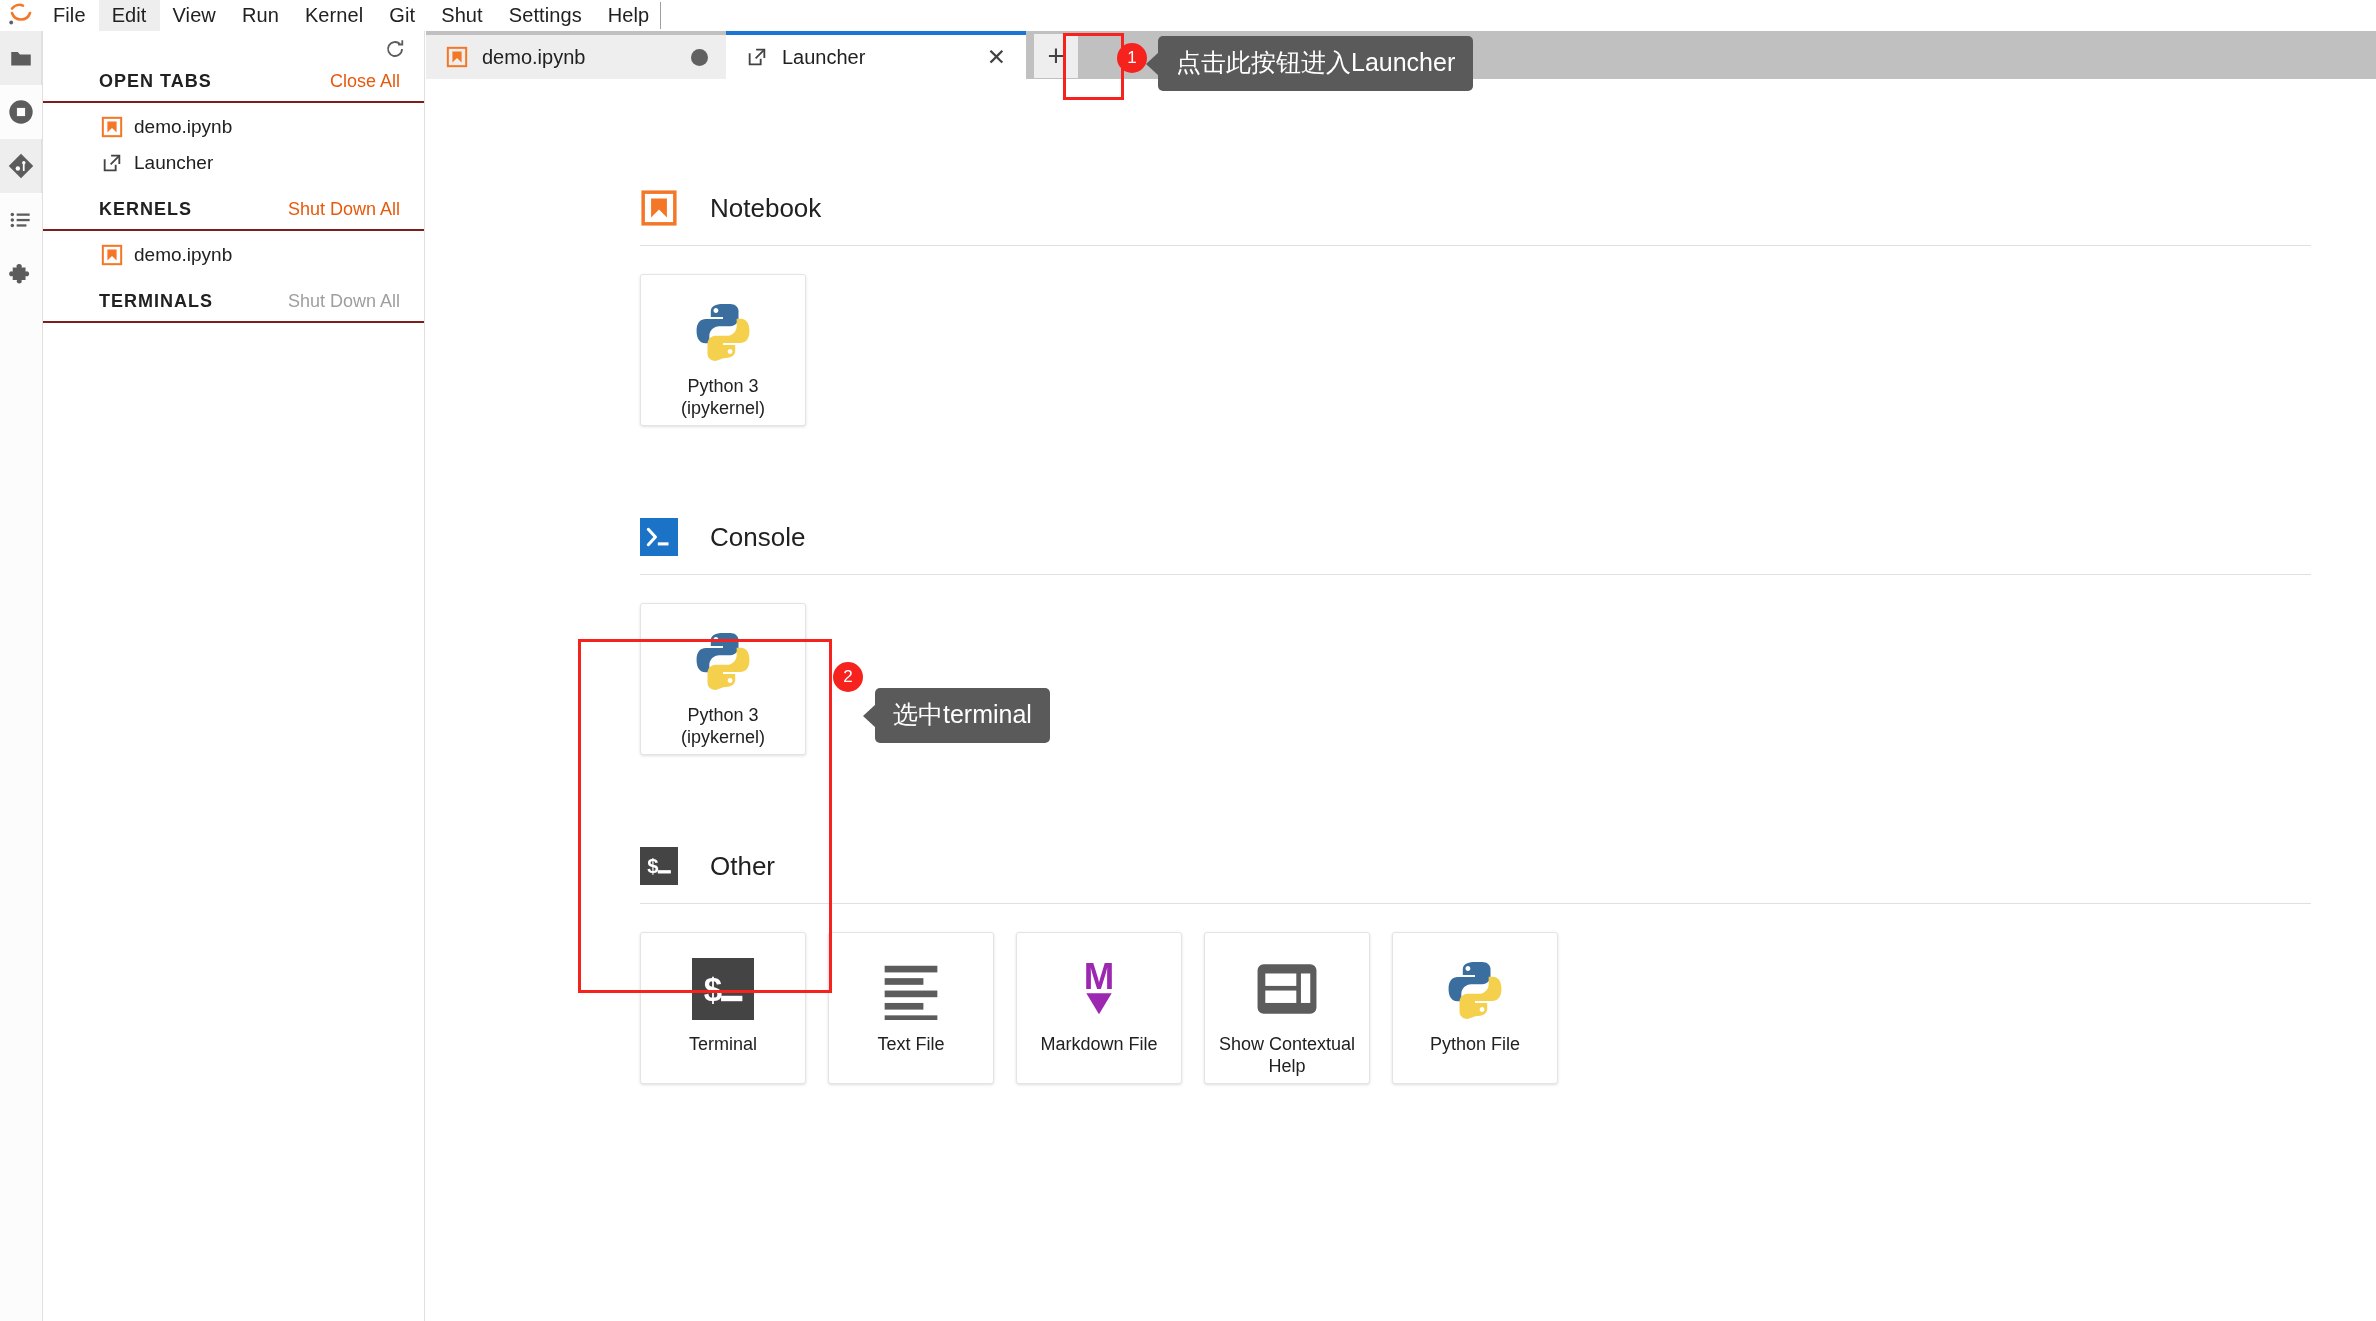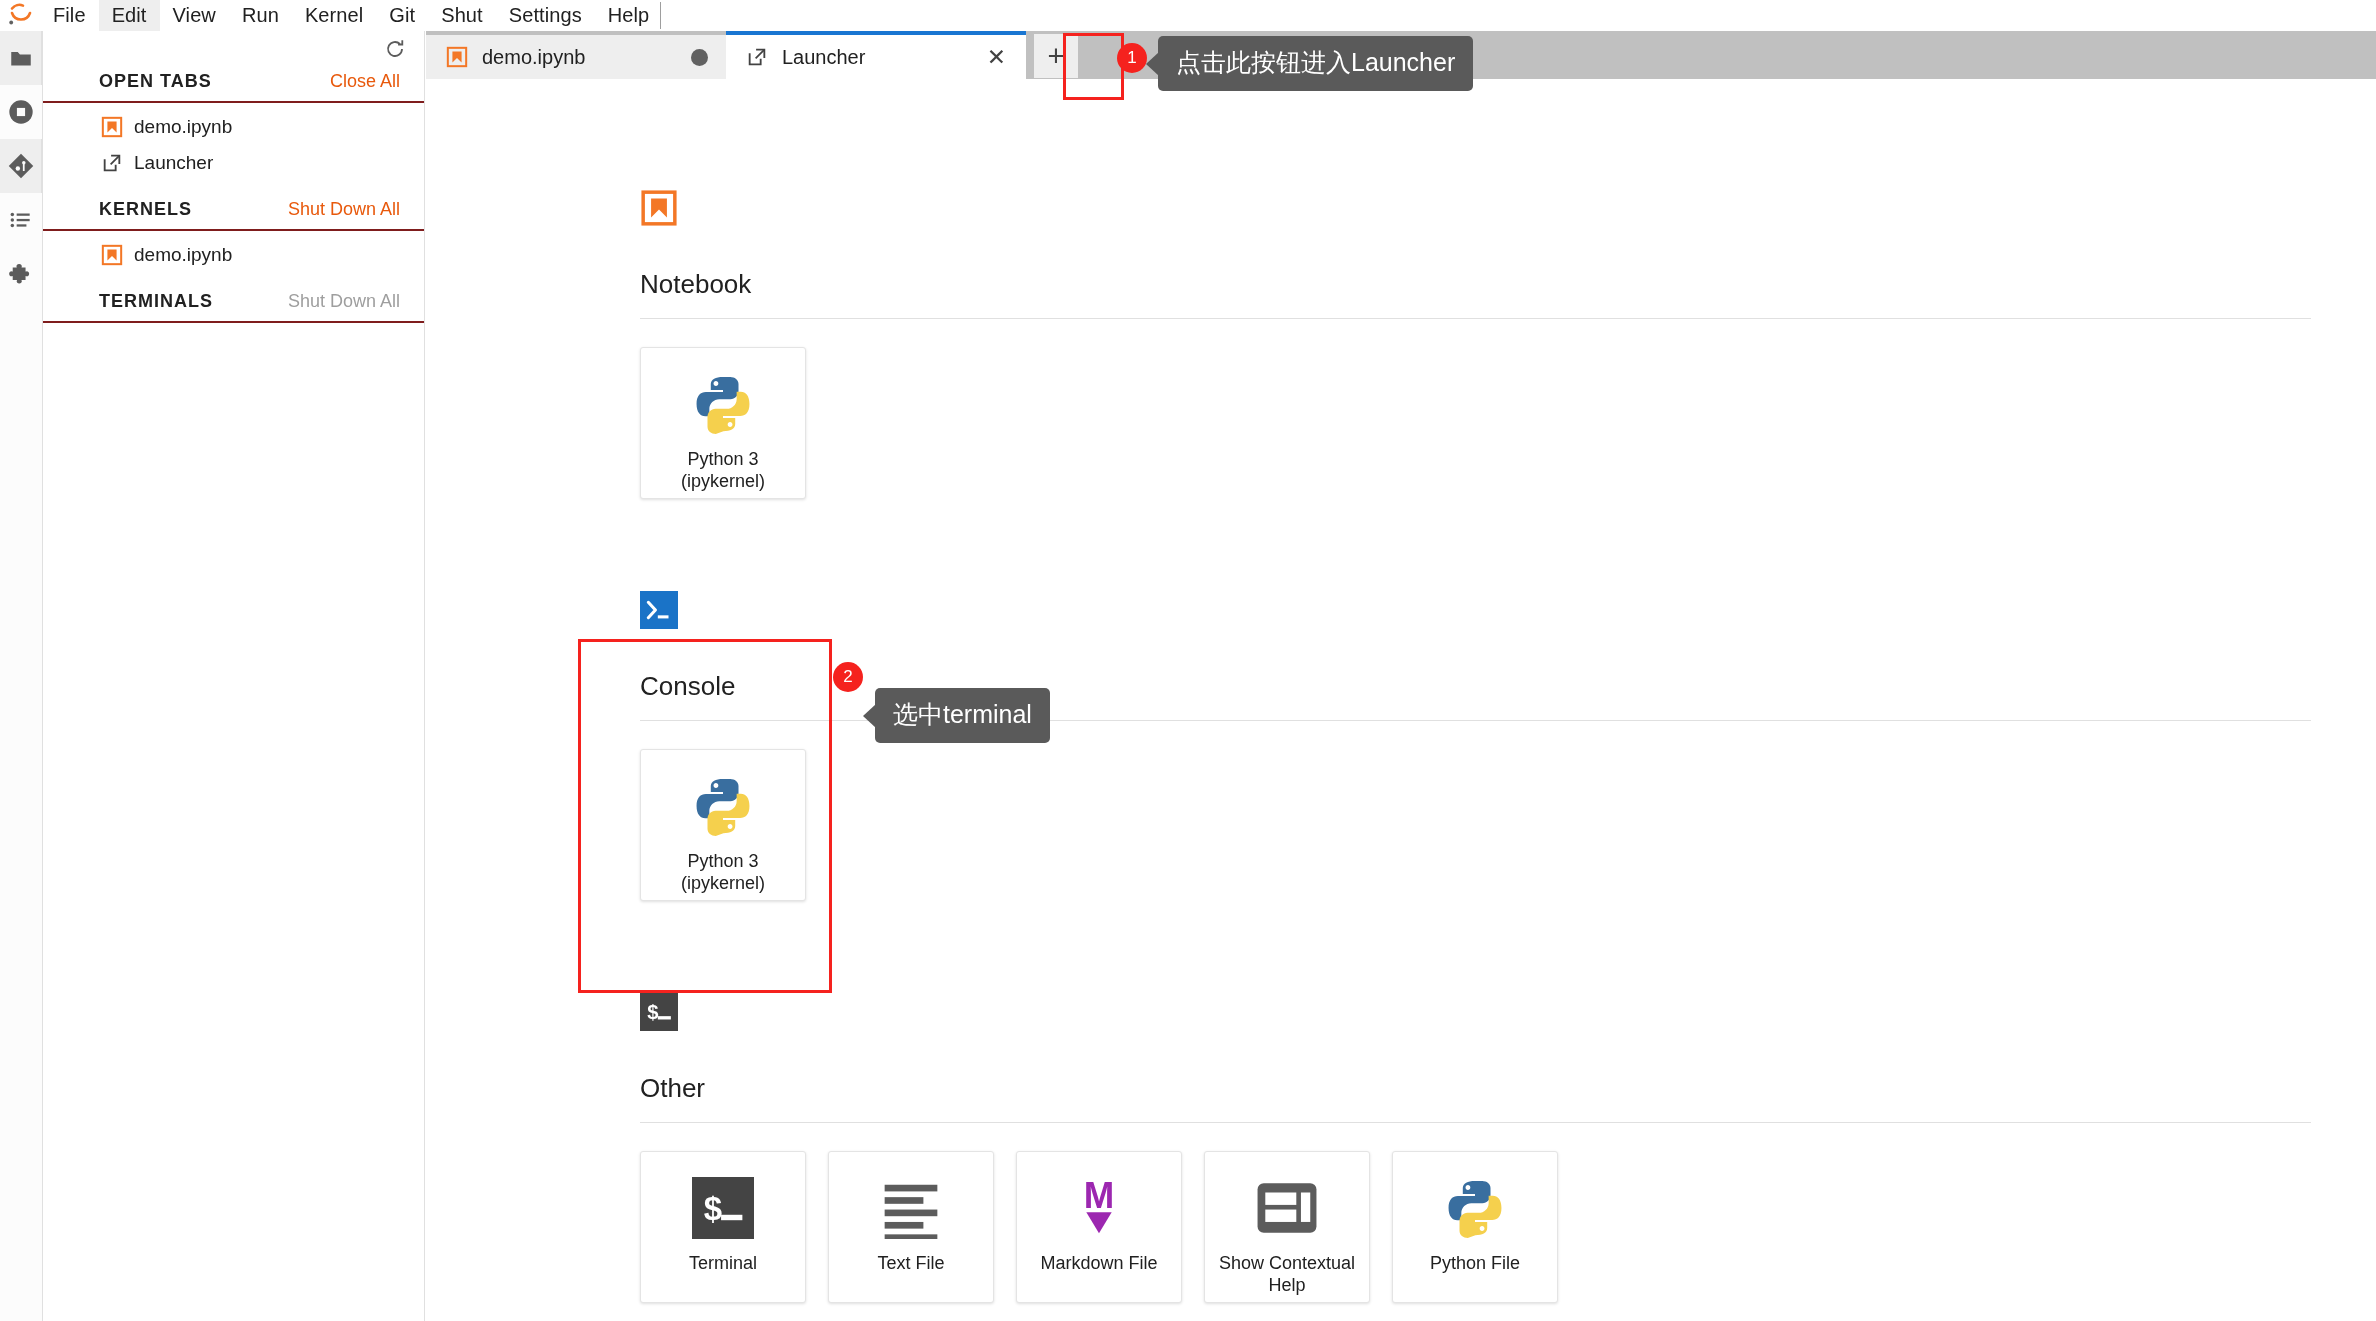--- a/index.html
+++ b/index.html
@@ -159,23 +159,22 @@
   .launcher-body {
     position: relative;
     height: 1242px; width: 100%;
     background: #ffffff;
     overflow: hidden;
   }
 
   
   .lsection { padding-left: 214px; }
   .lsec-head {
-    display: flex; align-items: flex-start; gap: 42px;
+    display: flex; align-items: center; gap: 32px;
     padding-bottom: 18px;
-    flex-direction: column;
   }
   .lsec-title {
     font-size: 26px; color: #212121; font-weight: 400;
   }
   .lsec-rule {
     height: 1px; background: #e0e0e0;
     margin-right: 65px;
   }
 
   .card-row { display: flex; gap: 22px; padding-top: 28px; }

